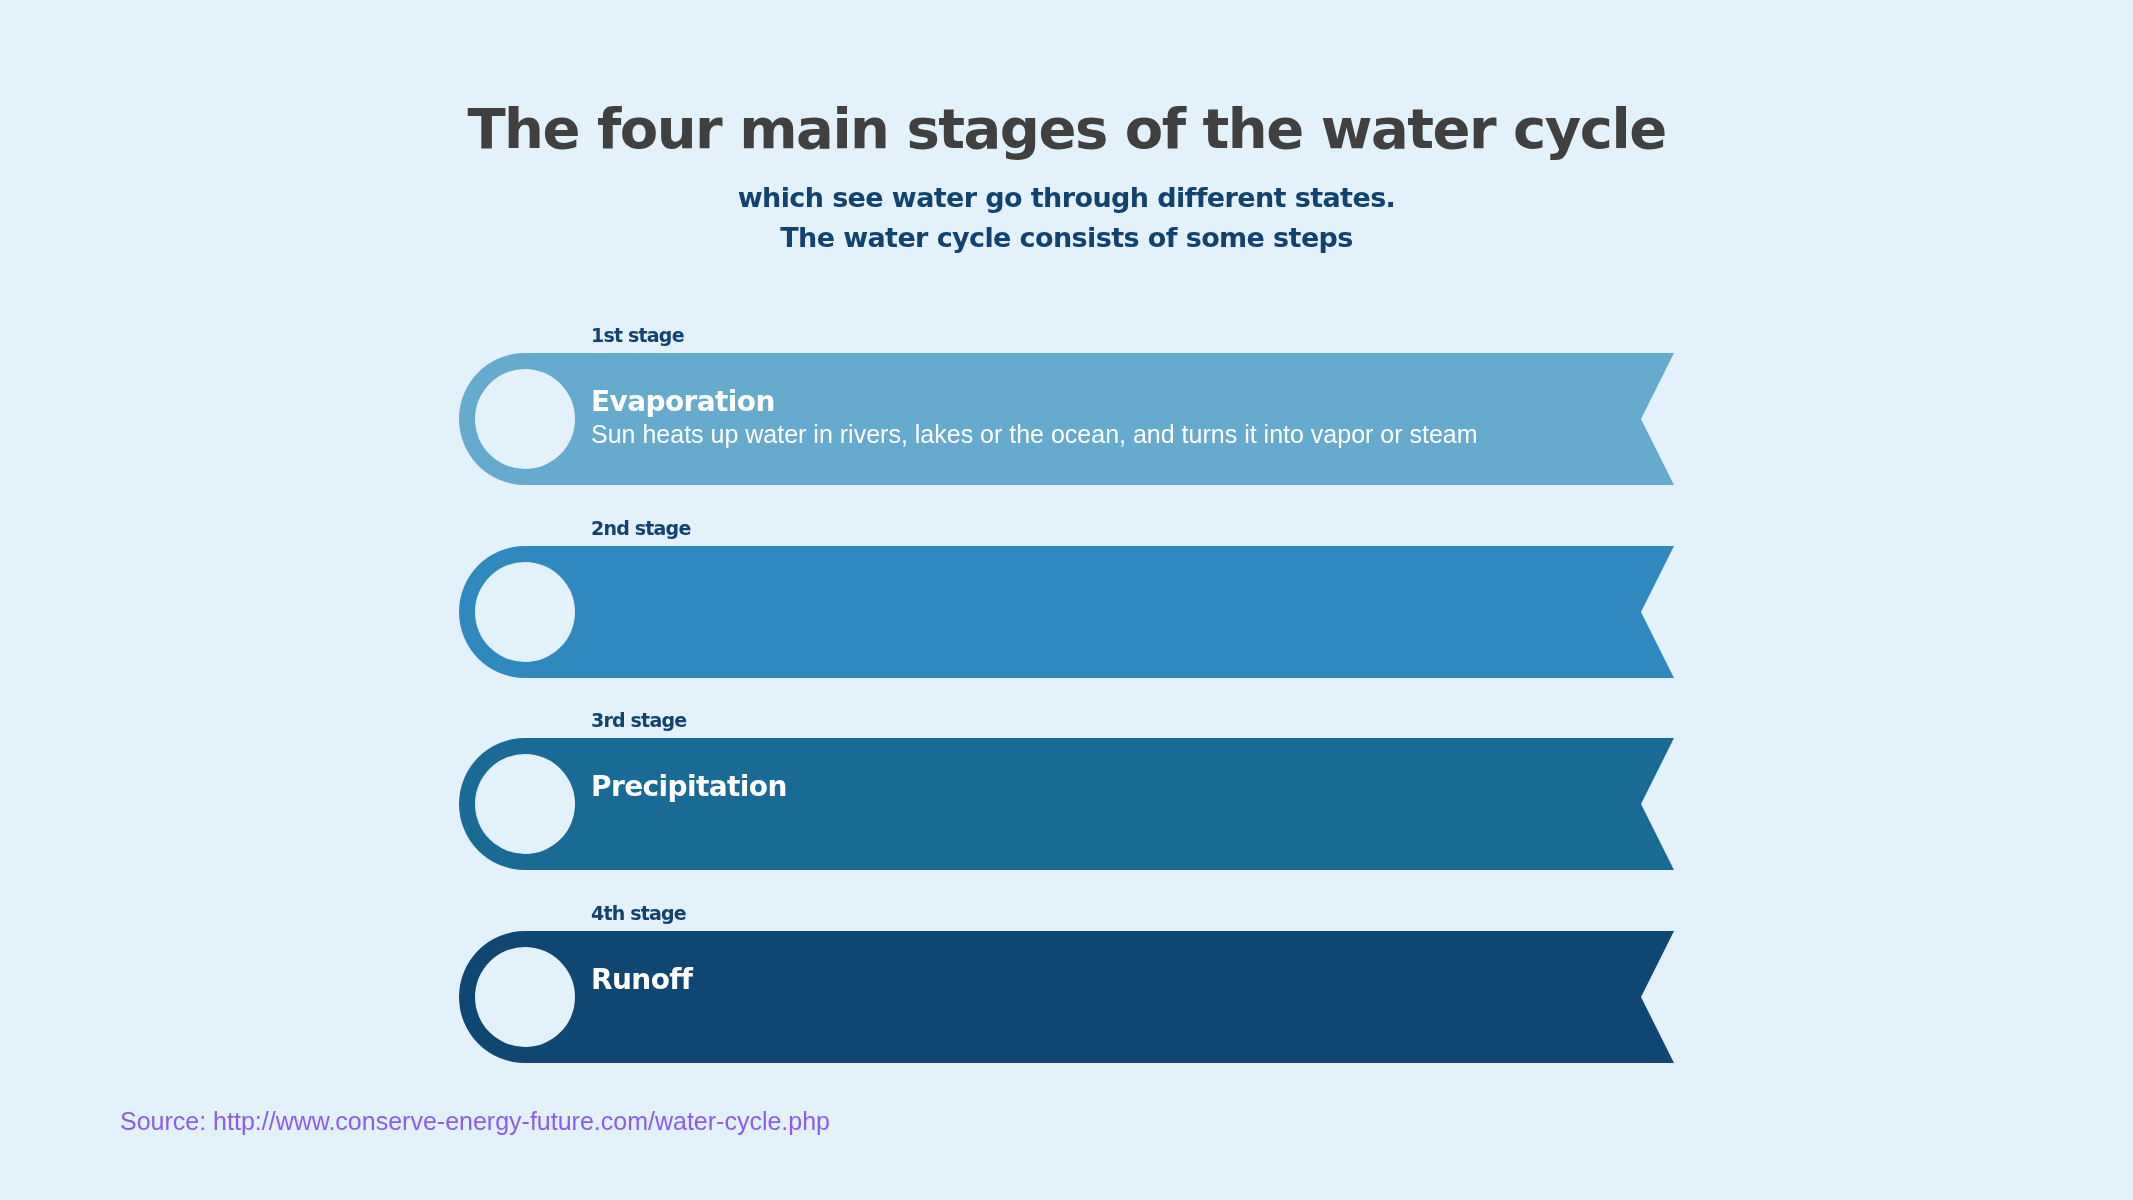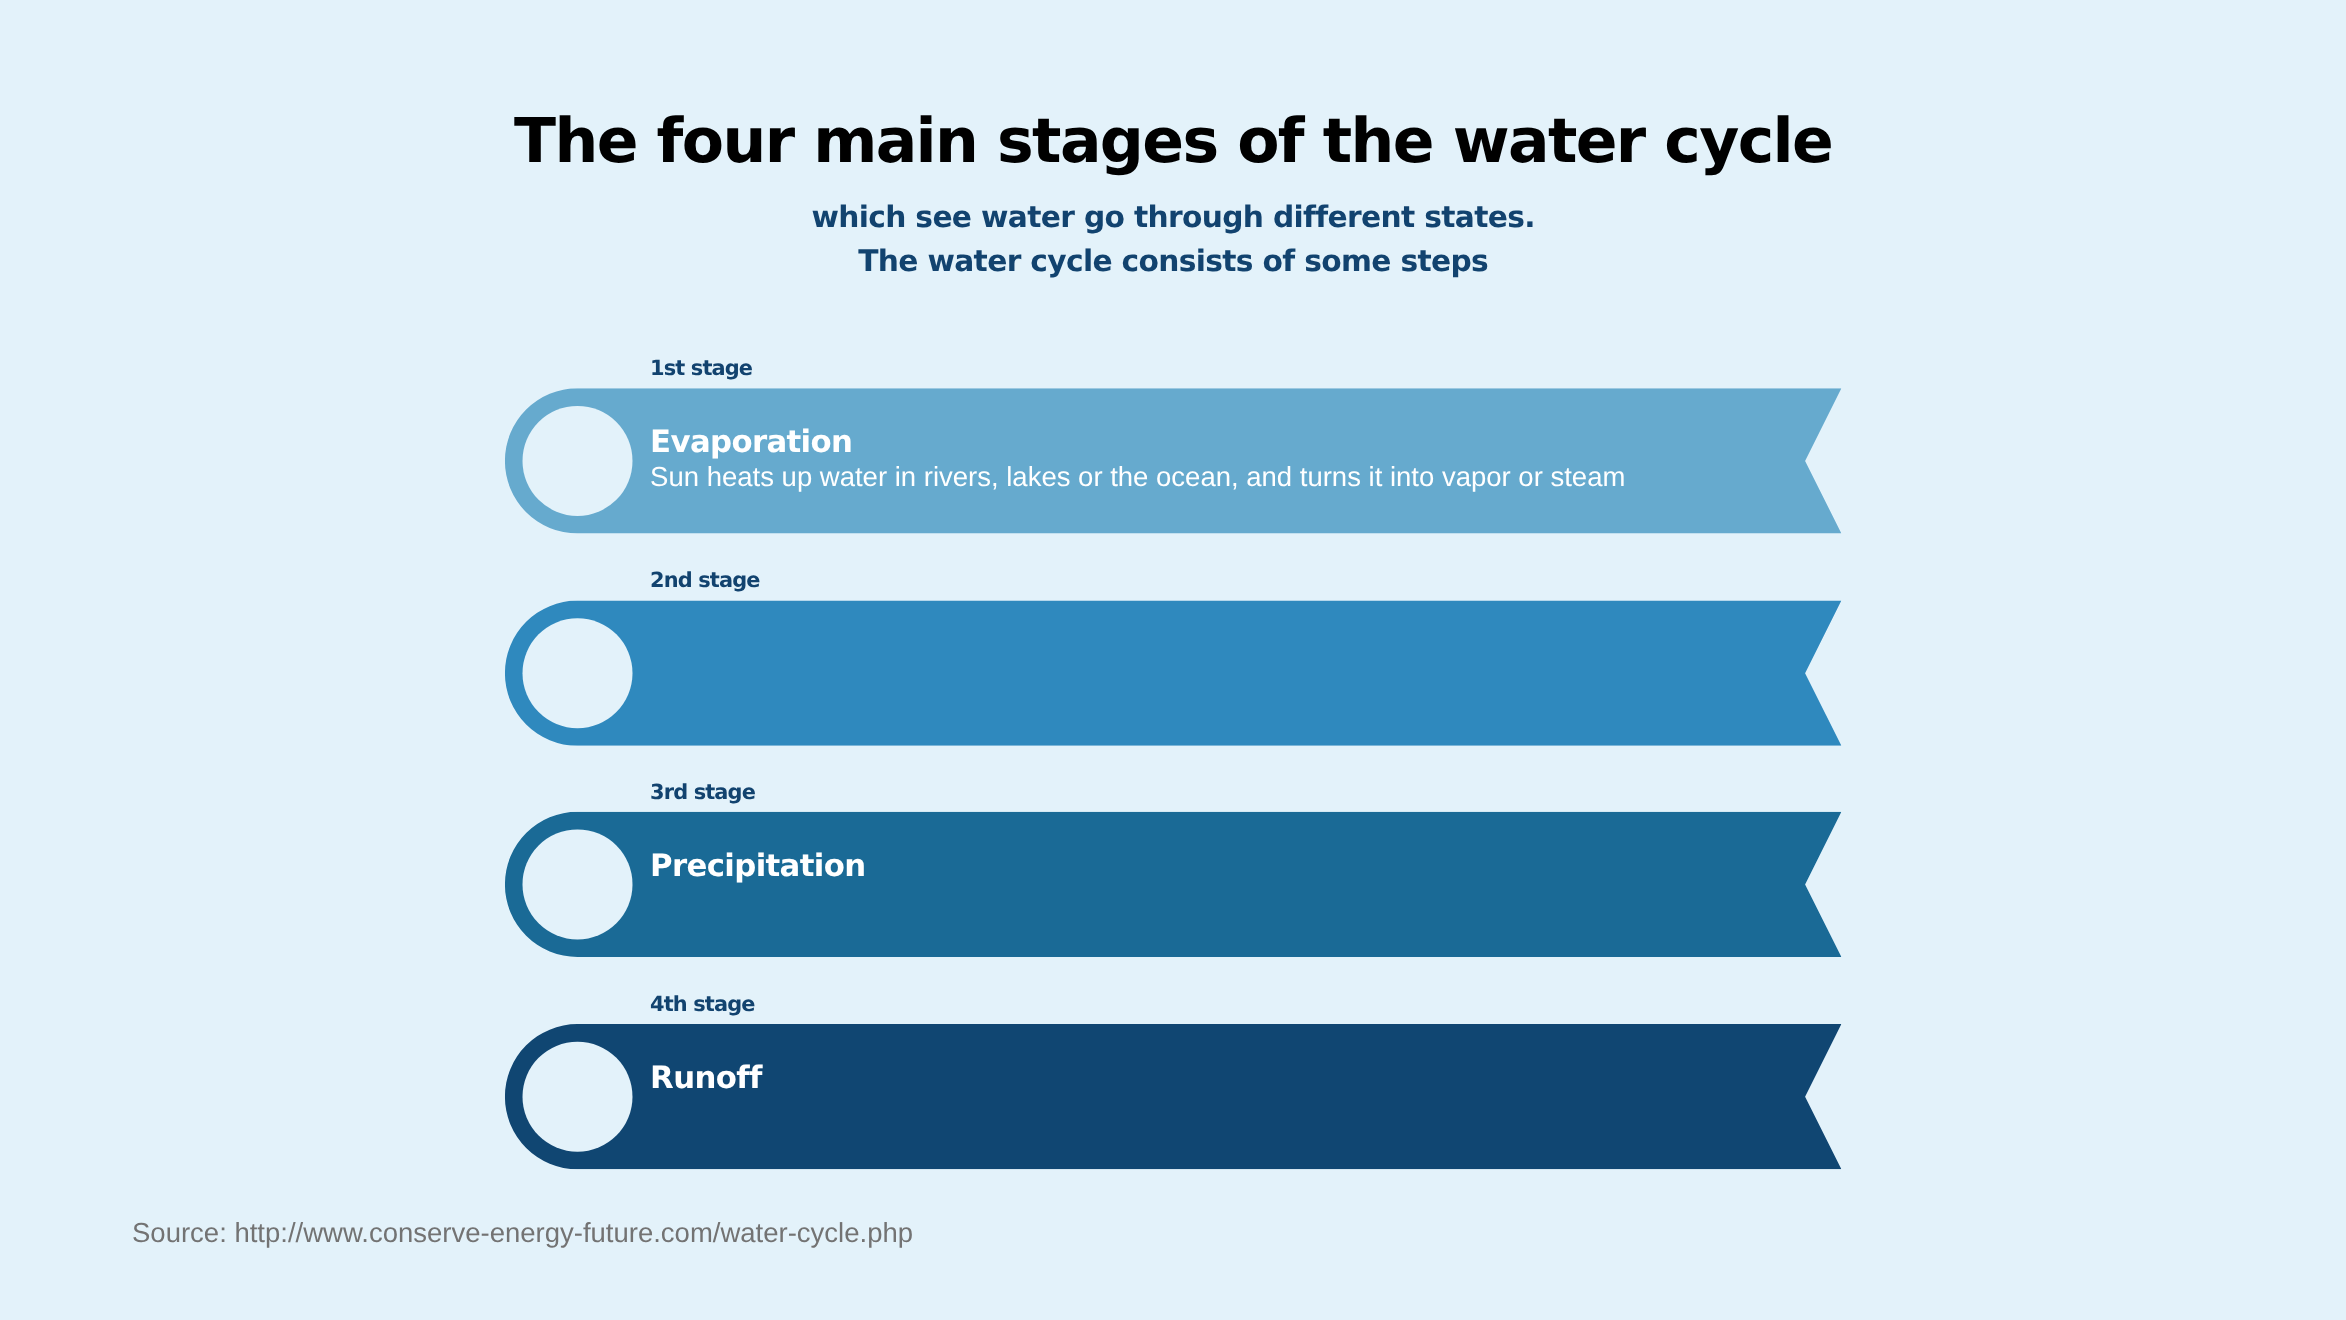--- a/index.html
+++ b/index.html
@@ -18,21 +18,21 @@
     .title {
       position: absolute;
       left: 0;
       width: 2133px;
       top: 92px;
       text-align: center;
       font-family: "DejaVu Sans", sans-serif;
       font-weight: bold;
       font-size: 56px;
       letter-spacing: -1.5px;
-      color: #000000;
+      color: #404040;
       line-height: 74px;
       margin: 0;
     }
     .subtitle {
       position: absolute;
       left: 0;
       width: 2133px;
       top: 178px;
       text-align: center;
       font-family: "DejaVu Sans", sans-serif;
@@ -105,21 +105,21 @@
       line-height: 30px;
       margin-top: 0px;
     }
     .source {
       position: absolute;
       left: 120px;
       top: 1104px;
       font-family: "Liberation Sans", sans-serif;
       font-size: 25px;
       line-height: 34px;
-      color: #737373;
+      color: #8b5cf6;
       white-space: nowrap;
     }
   </style>
 </head>
 <body>
 
 <h1 class="title">The four main stages of the water cycle</h1>
 
 <div class="subtitle">
   <span>which see water go through different states.</span>

